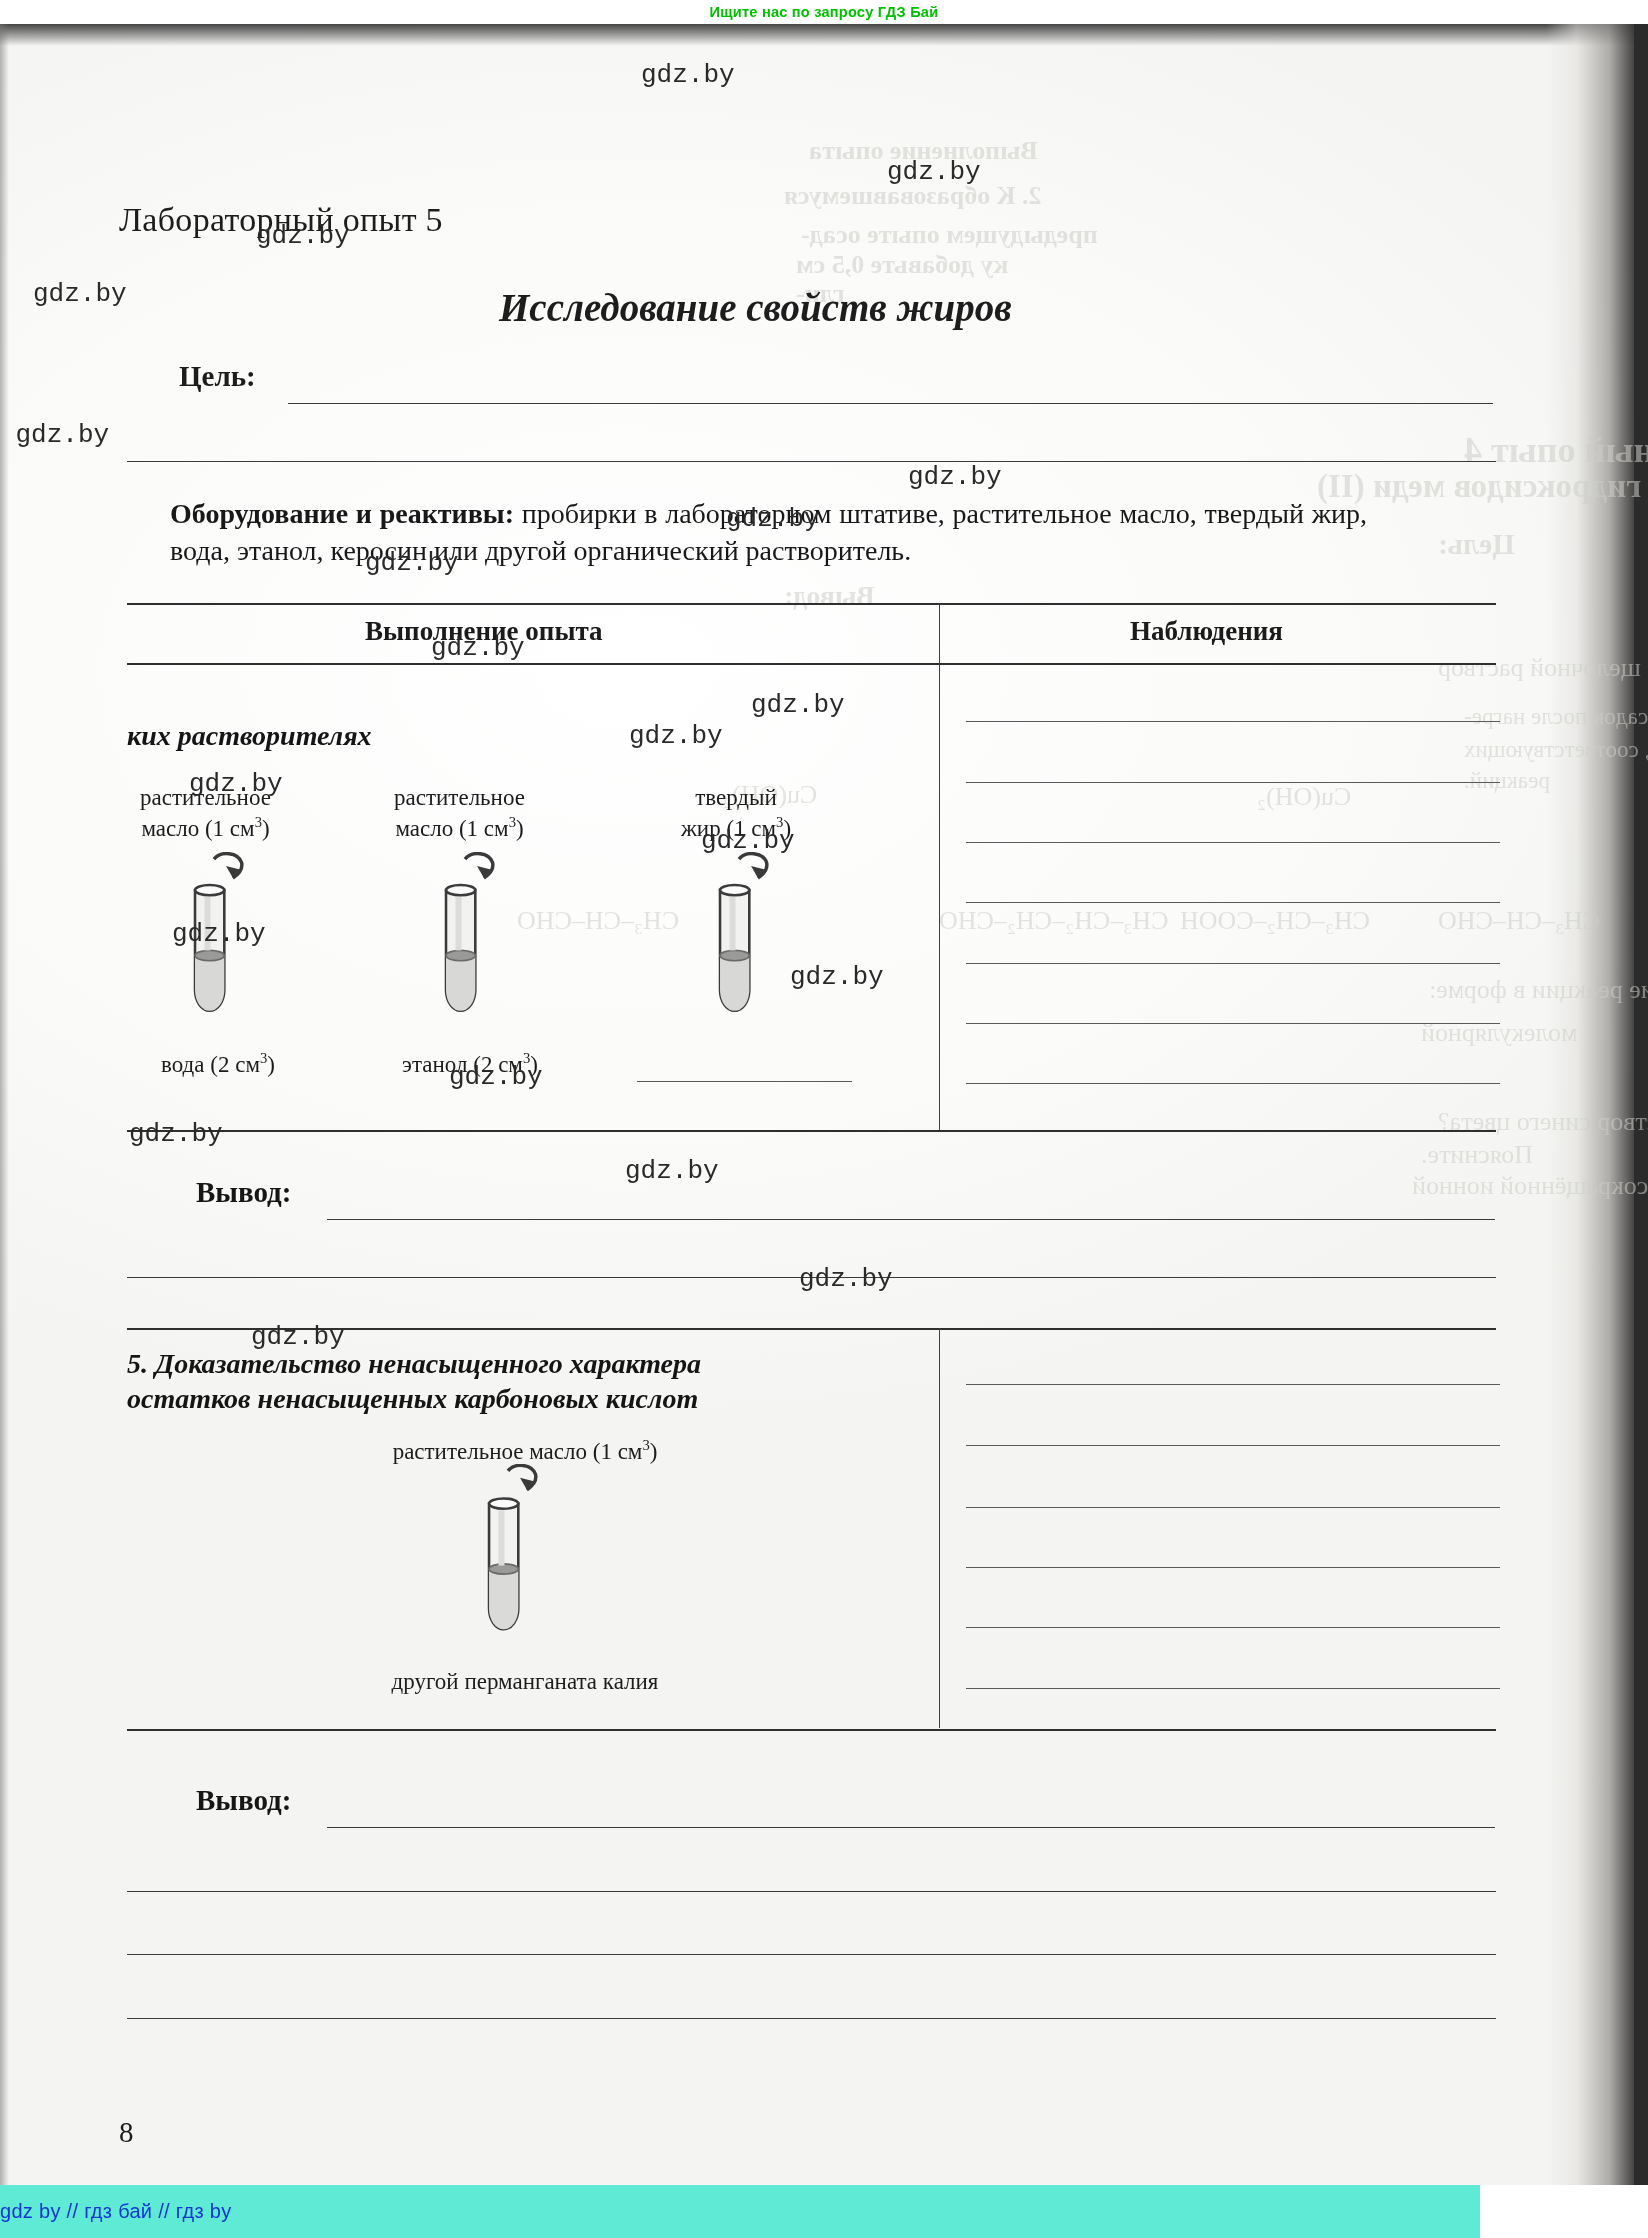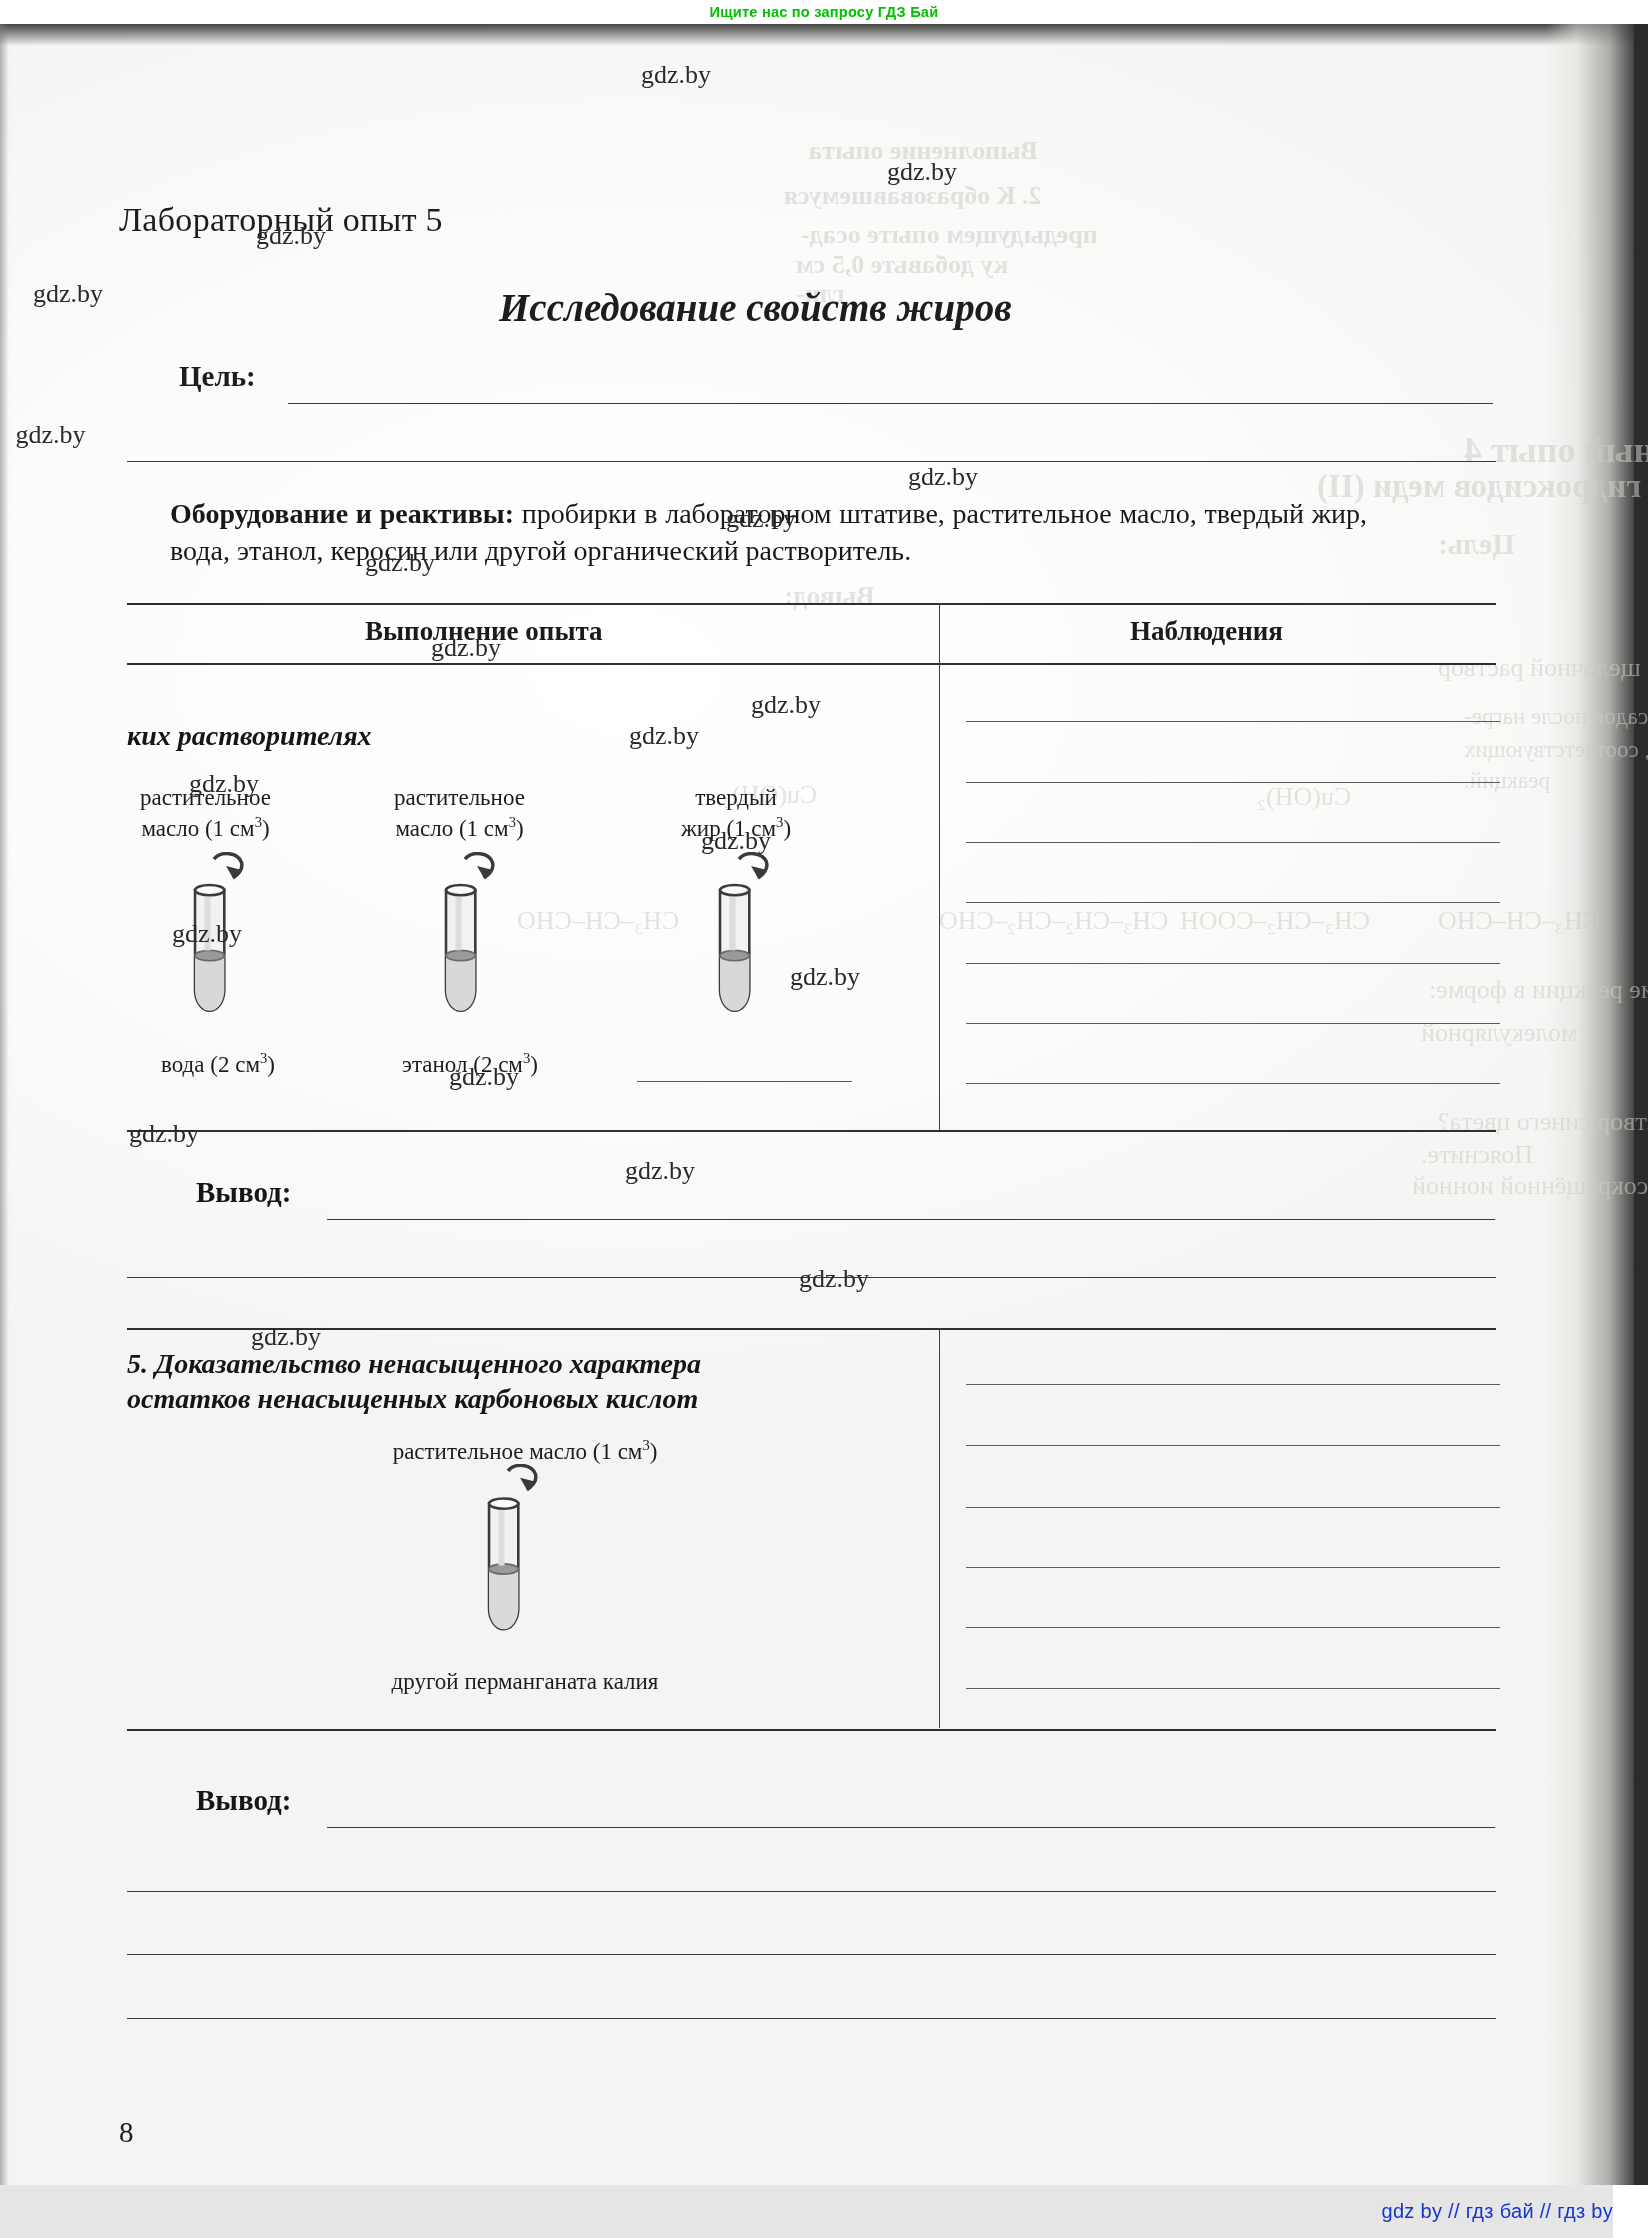--- a/index.html
+++ b/index.html
@@ -118,33 +118,33 @@
   }
 
   .page-num{
     position:absolute;left:119px;top:2092px;
     font-size:29px;color:#1d1d1d;
   }
 
   
   .wm{
     position:absolute;
-    font-family:Liberation Serif, serif;
+    font-family:Liberation Mono, monospace;
     color:#2a2a2a;
     font-size:24px;
     z-index:30;
     pointer-events:none;user-select:none;
     white-space:nowrap;
   }
 
   
   .footer{
-    position:absolute;left:0;top:2185px;width:1613px;height:53px;
-    background:#e5e5e5;
-    display:flex;align-items:center;justify-content:flex-end;
+    position:absolute;left:0;top:2185px;width:1480px;height:53px;
+    background:#5eead4;
+    display:flex;align-items:center;justify-content:flex-start;
     z-index:40;
   }
   .footer-text{
     color:#1437d0;
     font-family:"Liberation Sans", sans-serif;
     font-size:20px;letter-spacing:0.3px;
   }
 </style>
 </head>
 <body>

